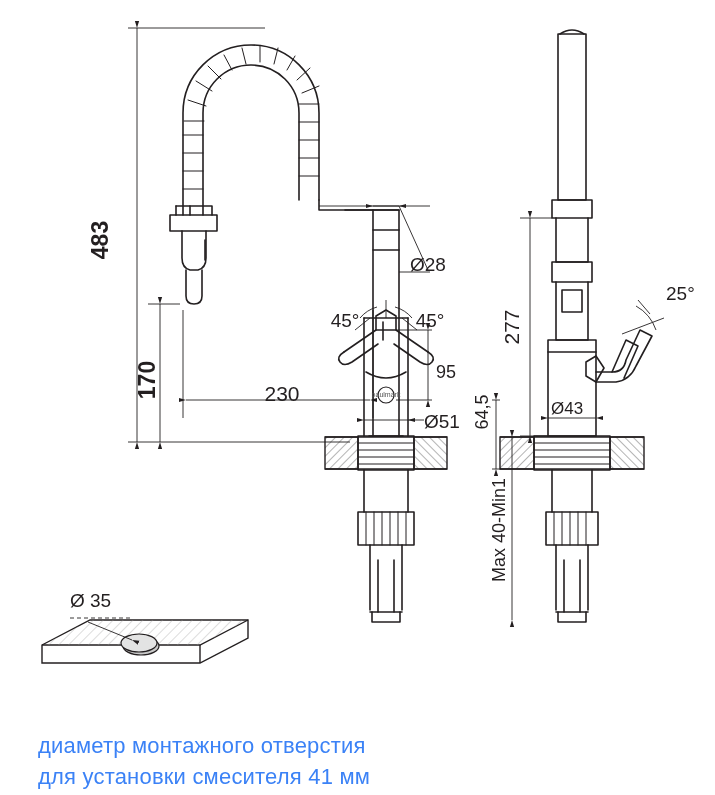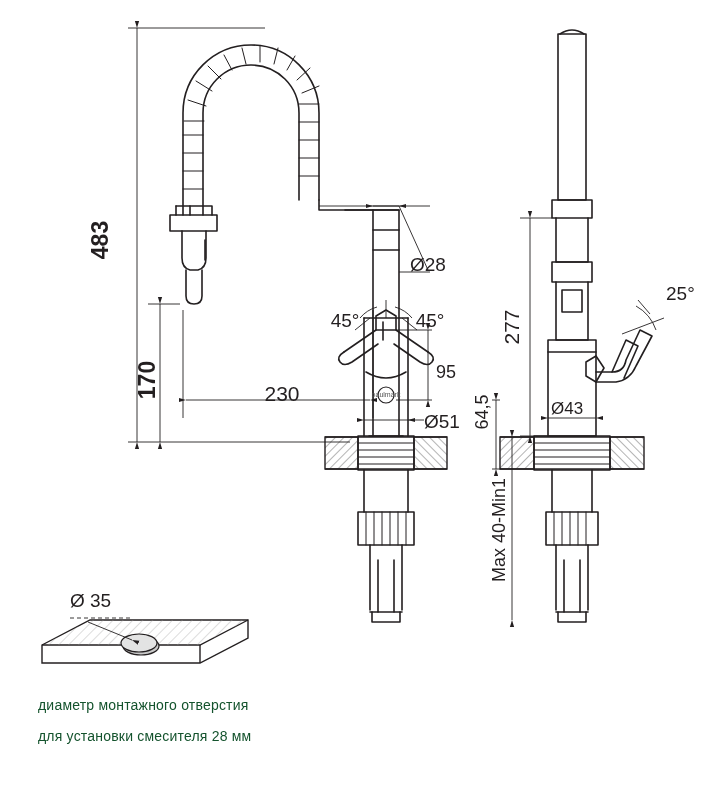--- a/index.html
+++ b/index.html
@@ -25,25 +25,25 @@
   svg.drawing {
     position: absolute;
     left: 0;
     top: 0;
     width: 715px;
     height: 795px;
   }
   .cap {
     position: absolute;
     left: 38px;
-    top: 690px;
+    top: 730px;
     width: 640px;
-    font-size: 14px;
+    font-size: 22px;
     line-height: 31px;
-    color: #14532d;
+    color: #3b82f6;
     letter-spacing: 0.2px;
   }
   .cap div { white-space: nowrap; }
 </style>
 </head>
 <body>
 
 <div id="diagram-root">
 
   <svg class="drawing" viewBox="0 0 715 795">
@@ -262,15 +262,15 @@
       <text x="666" y="300" font-size="19">25°</text>
 
       <text x="70" y="607" font-size="19">Ø 35</text>
 
       <text x="386" y="397" font-size="7" text-anchor="middle" fill="#555">paulmark</text>
     </g>
   </svg>
 
   <div class="cap">
     <div>диаметр монтажного отверстия</div>
-    <div>для установки смесителя 28 мм</div>
+    <div>для установки смесителя 41 мм</div>
   </div>
 </div>
 
 </body></html>

